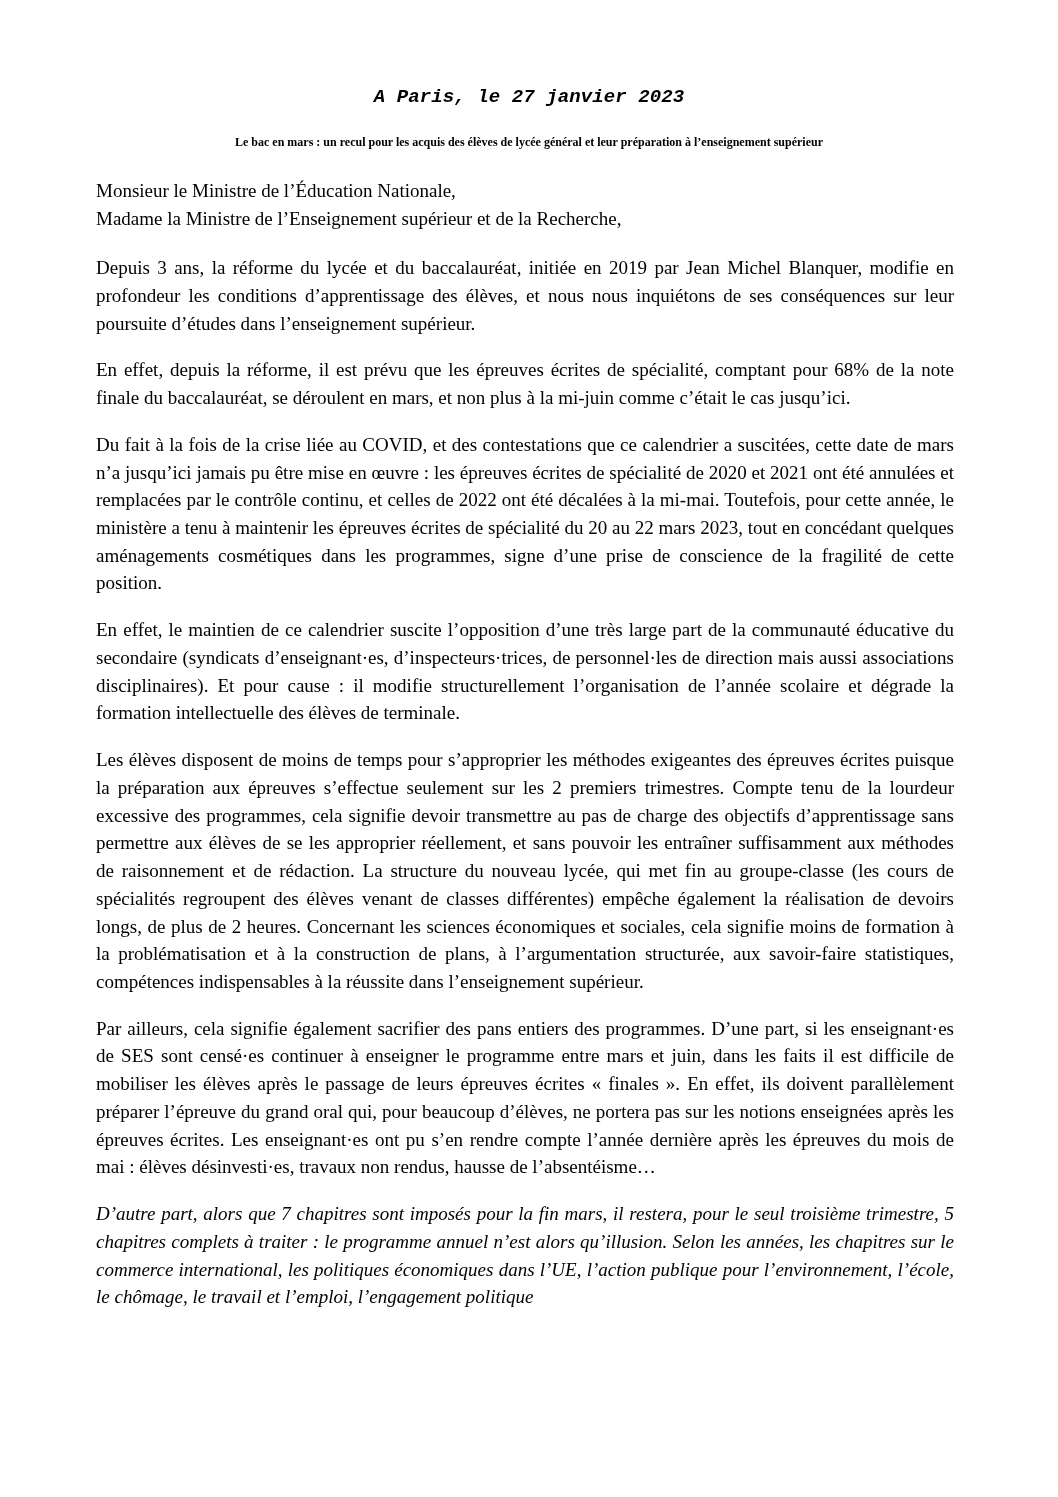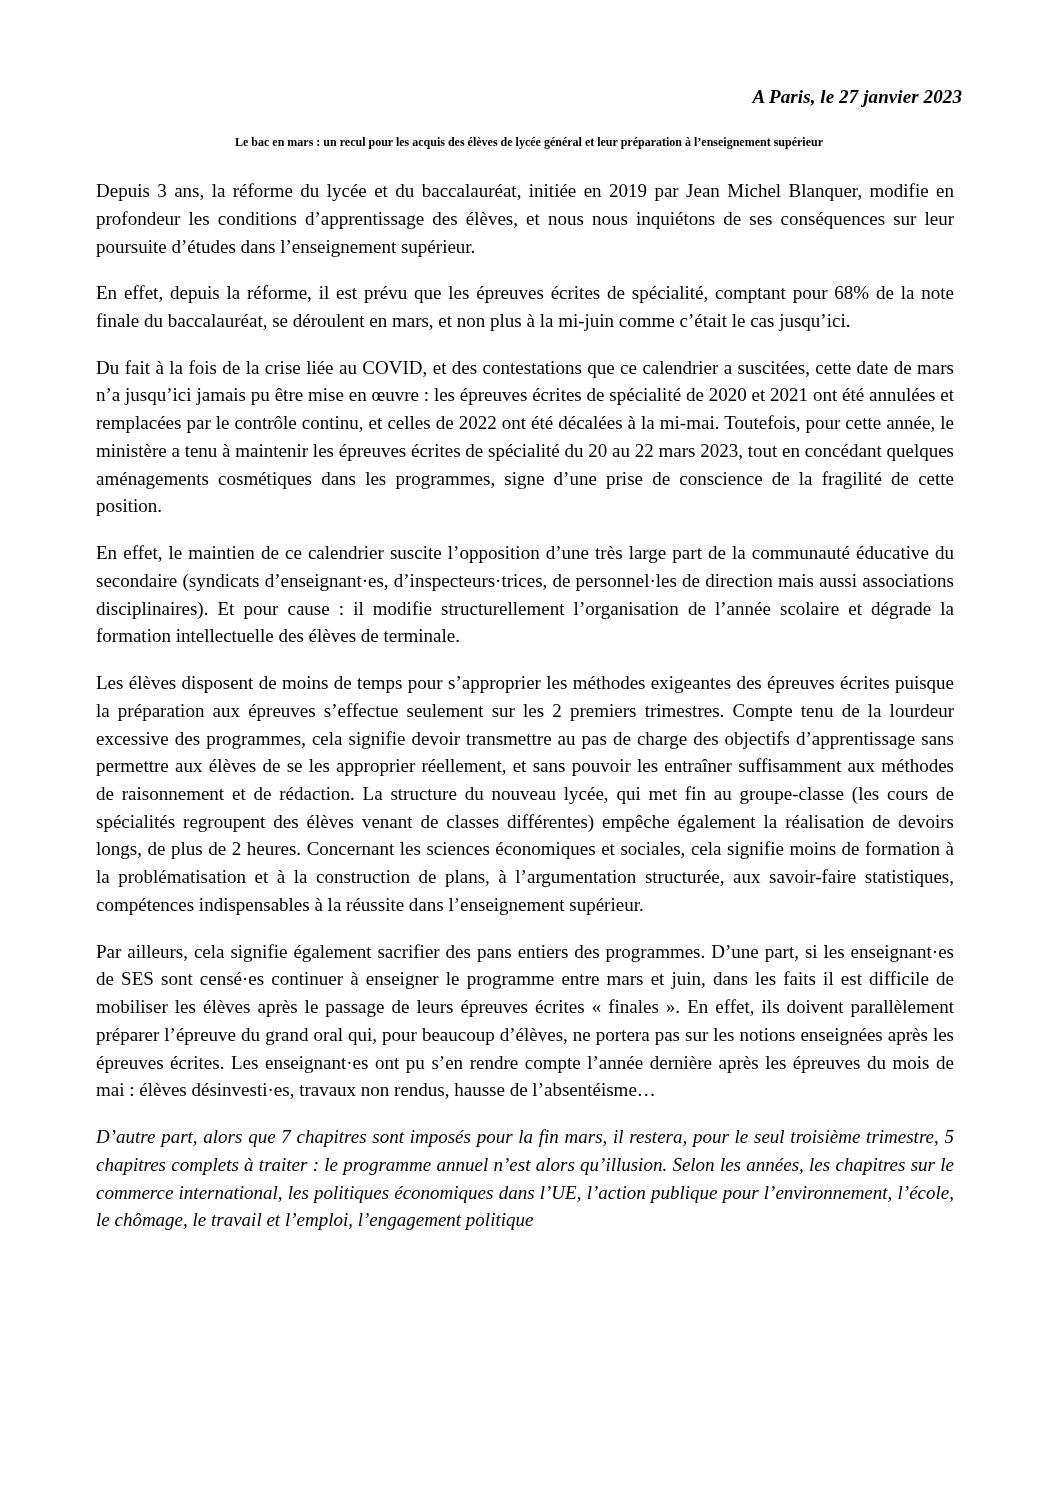--- a/index.html
+++ b/index.html
@@ -10,26 +10,27 @@
   .page {
     width: 1058px;
     min-height: 1497px;
     background: #ffffff;
     box-sizing: border-box;
     padding: 86px 96px 40px 96px;
     font-family: "Liberation Serif", "DejaVu Serif", serif;
     color: #000000;
   }
   .dateline {
-    text-align: right;
+    text-align: center;
     font-style: italic;
     font-weight: bold;
     font-size: 19px;
     margin: 0 0 26px 0;
     letter-spacing: 0.1px;
+    font-family: Liberation Mono, monospace;
   }
   .doc-title {
     text-align: center;
     font-weight: bold;
     font-size: 12px;
     line-height: 1.42;
     margin: 0 auto 26px auto;
     width: 94%;
   }
   .salutation {
@@ -55,20 +56,24 @@
 </style>
 </head>
 <body>
 
 <div class="page">
 
   <div class="dateline">A Paris, le 27 janvier 2023</div>
 
   <div class="doc-title">Le bac en mars : un recul pour les acquis des élèves de lycée général et leur préparation à l’enseignement supérieur</div>
 
+  <div class="salutation">
+    <div>Monsieur le Ministre de l’Éducation Nationale,</div>
+    <div>Madame la Ministre de l’Enseignement supérieur et de la Recherche,</div>
+  </div>
 
   <p class="body-par">Depuis 3 ans, la réforme du lycée et du baccalauréat, initiée en 2019 par Jean Michel Blanquer, modifie en profondeur les conditions d’apprentissage des élèves, et nous nous inquiétons de ses conséquences sur leur poursuite d’études dans l’enseignement supérieur.</p>
   <p class="body-par">En effet, depuis la réforme, il est prévu que les épreuves écrites de spécialité, comptant pour 68% de la note finale du baccalauréat, se déroulent en mars, et non plus à la mi-juin comme c’était le cas jusqu’ici.</p>
   <p class="body-par">Du fait à la fois de la crise liée au COVID, et des contestations que ce calendrier a suscitées, cette date de mars n’a jusqu’ici jamais pu être mise en œuvre : les épreuves écrites de spécialité de 2020 et 2021 ont été annulées et remplacées par le contrôle continu, et celles de 2022 ont été décalées à la mi-mai. Toutefois, pour cette année, le ministère a tenu à maintenir les épreuves écrites de spécialité du 20 au 22 mars 2023, tout en concédant quelques aménagements cosmétiques dans les programmes, signe d’une prise de conscience de la fragilité de cette position.</p>
   <p class="body-par">En effet, le maintien de ce calendrier suscite l’opposition d’une très large part de la communauté éducative du secondaire (syndicats d’enseignant·es, d’inspecteurs·trices, de personnel·les de direction mais aussi associations disciplinaires). Et pour cause : il modifie structurellement l’organisation de l’année scolaire et dégrade la formation intellectuelle des élèves de terminale.</p>
   <p class="body-par">Les élèves disposent de moins de temps pour s’approprier les méthodes exigeantes des épreuves écrites puisque la préparation aux épreuves s’effectue seulement sur les 2 premiers trimestres. Compte tenu de la lourdeur excessive des programmes, cela signifie devoir transmettre au pas de charge des objectifs d’apprentissage sans permettre aux élèves de se les approprier réellement, et sans pouvoir les entraîner suffisamment aux méthodes de raisonnement et de rédaction. La structure du nouveau lycée, qui met fin au groupe-classe (les cours de spécialités regroupent des élèves venant de classes différentes) empêche également la réalisation de devoirs longs, de plus de 2 heures. Concernant les sciences économiques et sociales, cela signifie moins de formation à la problématisation et à la construction de plans, à l’argumentation structurée, aux savoir-faire statistiques, compétences indispensables à la réussite dans l’enseignement supérieur.</p>
   <p class="body-par">Par ailleurs, cela signifie également sacrifier des pans entiers des programmes. D’une part, si les enseignant·es de SES sont censé·es continuer à enseigner le programme entre mars et juin, dans les faits il est difficile de mobiliser les élèves après le passage de leurs épreuves écrites « finales ». En effet, ils doivent parallèlement préparer l’épreuve du grand oral qui, pour beaucoup d’élèves, ne portera pas sur les notions enseignées après les épreuves écrites. Les enseignant·es ont pu s’en rendre compte l’année dernière après les épreuves du mois de mai : élèves désinvesti·es, travaux non rendus, hausse de l’absentéisme…</p>
   <p class="body-par">D’autre part, alors que 7 chapitres sont imposés pour la fin mars, il restera, pour le seul troisième trimestre, 5 chapitres complets à traiter : le programme annuel n’est alors qu’illusion. Selon les années, les chapitres sur le commerce international, les politiques économiques dans l’UE, l’action publique pour l’environnement, l’école, le chômage, le travail et l’emploi, l’engagement politique</p>
 
 </div>

